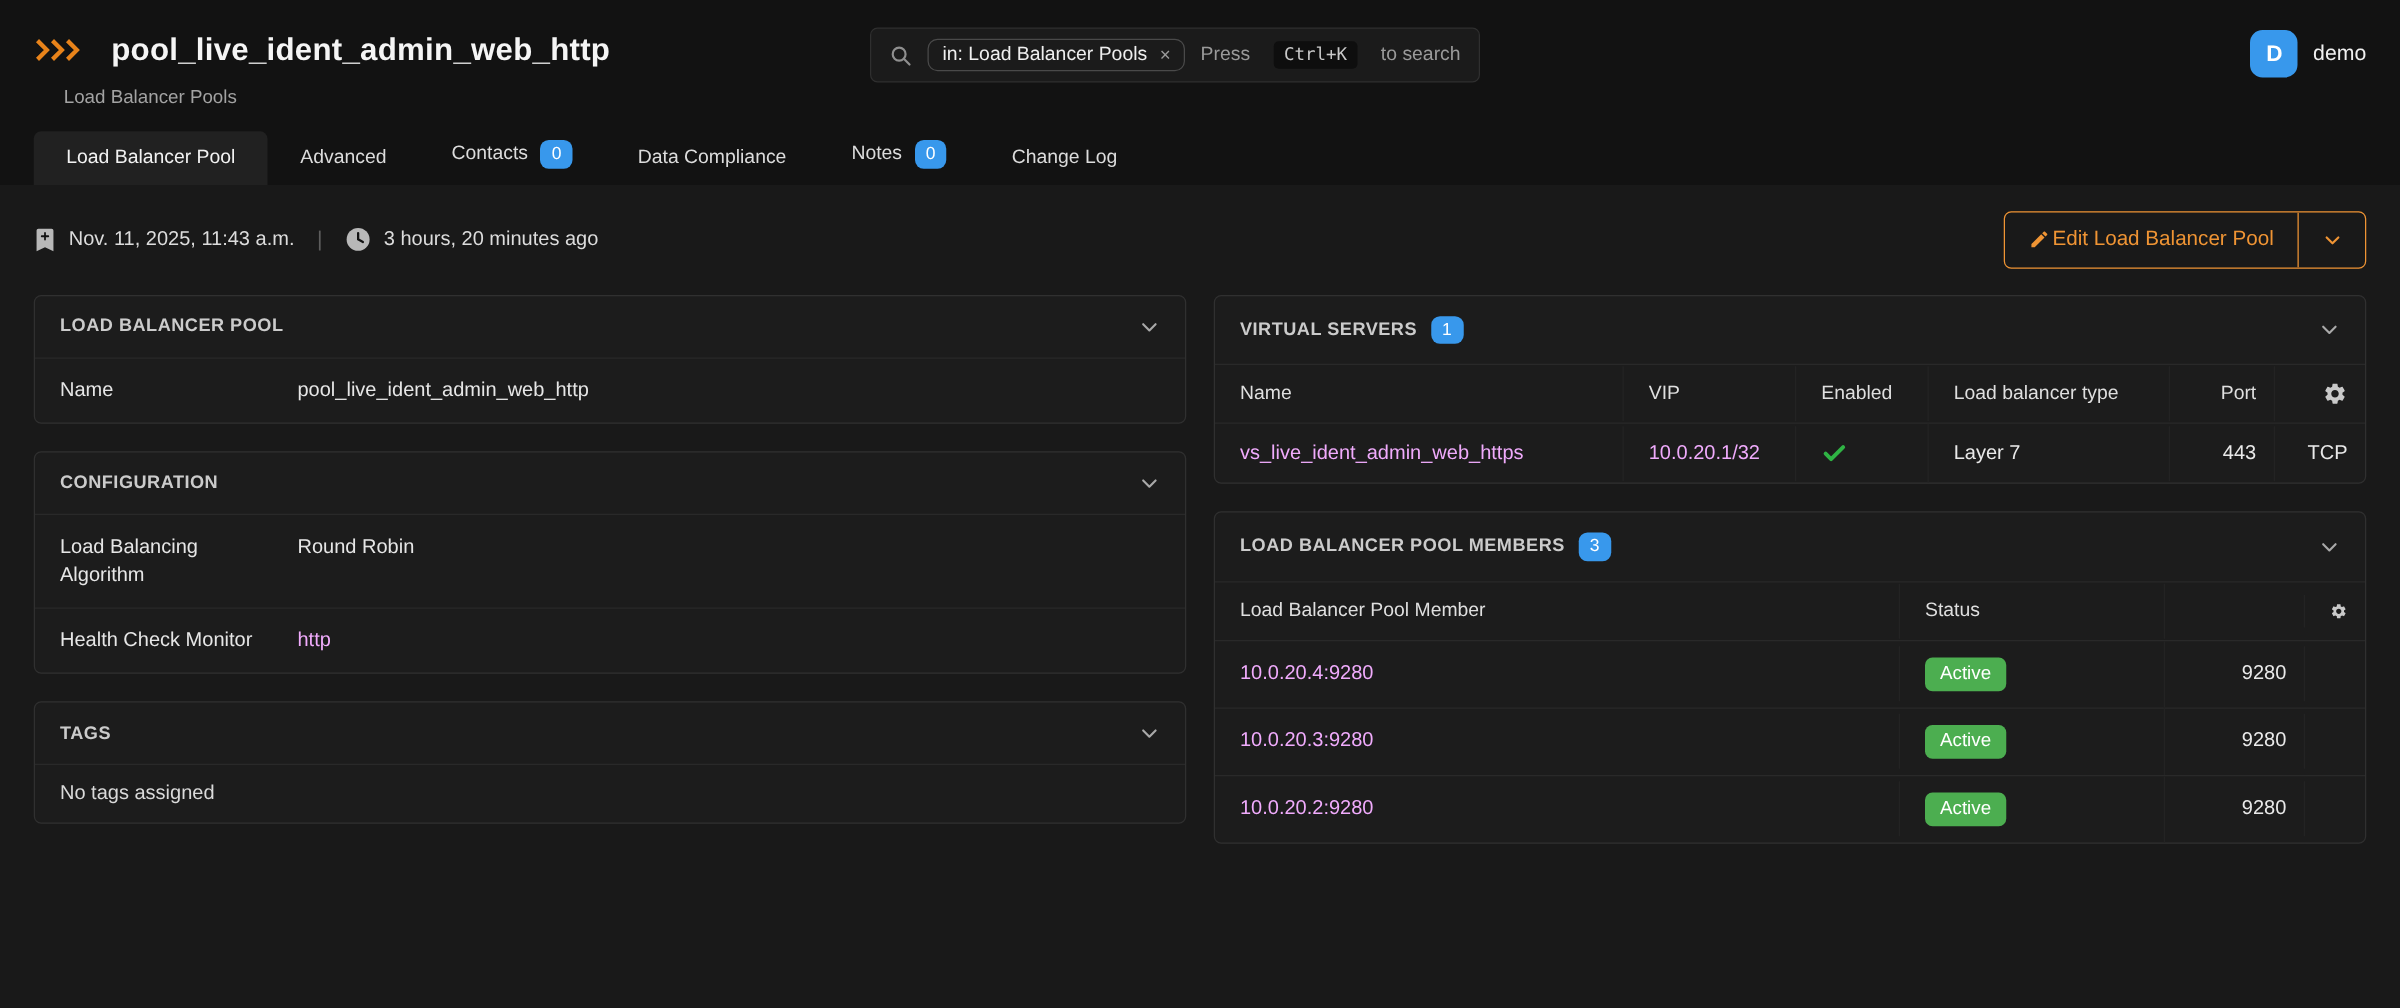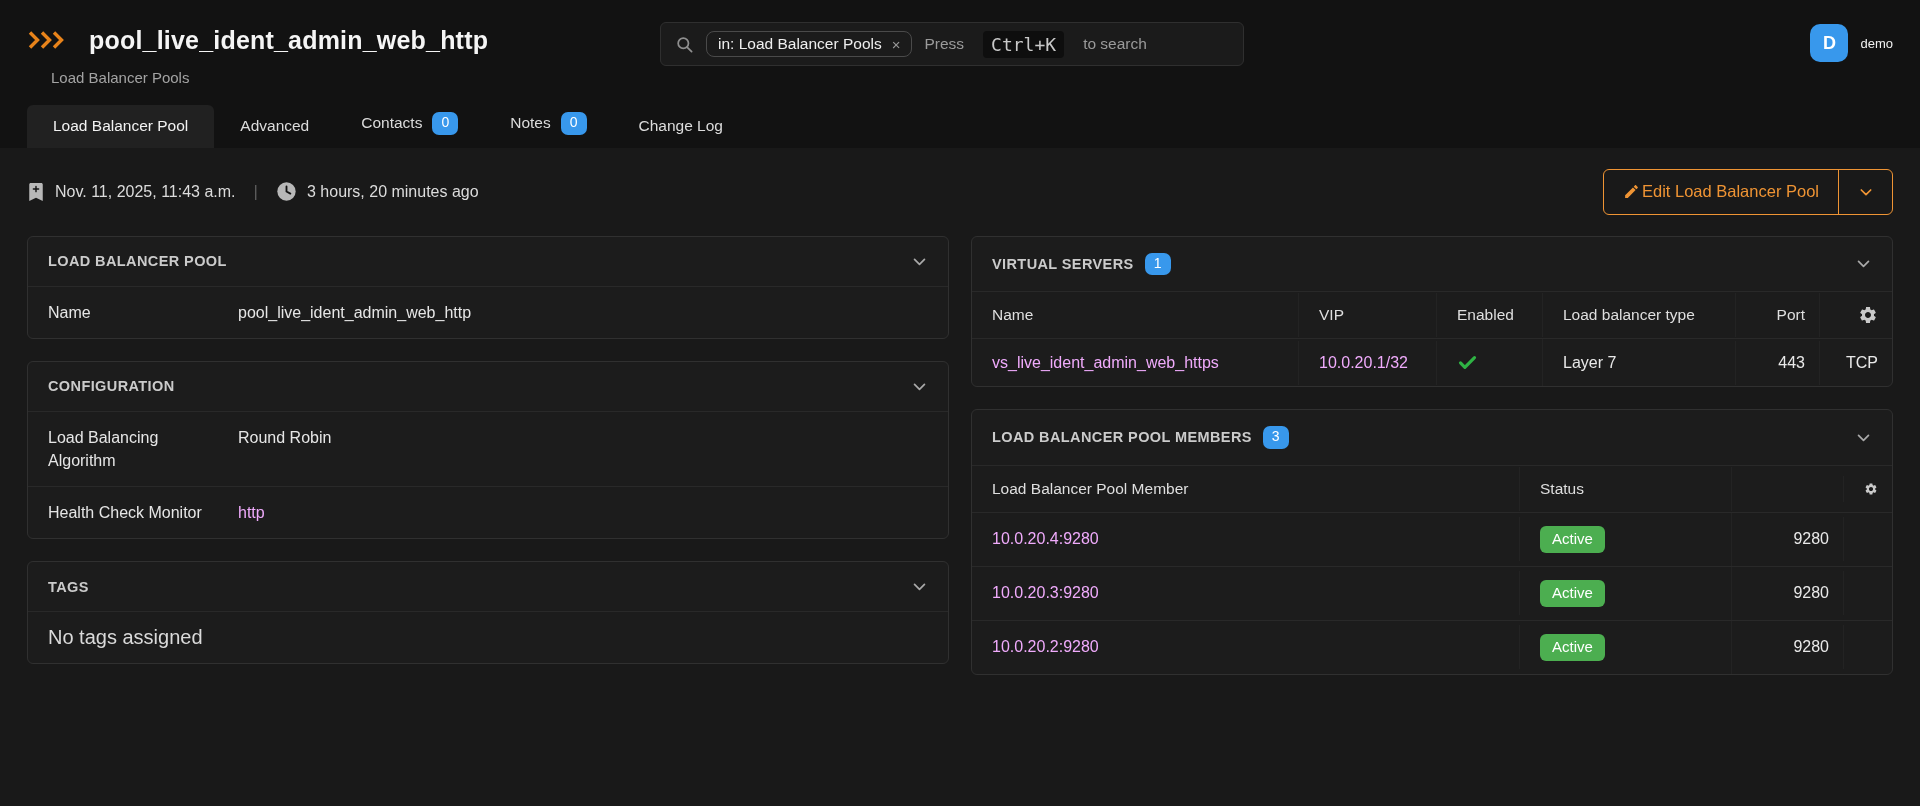--- a/index.html
+++ b/index.html
@@ -10,43 +10,43 @@
     display:flex; flex-direction:column;
   }
   
   .topbar { background:#121212; padding:16px 27px 0; position:relative; flex:0 0 auto; }
   .topbar-row { display:flex; align-items:center; height:48px; }
   .logo-mark { display:flex; align-items:center; margin-right:16px; }
   .page-title { font-size:25px; font-weight:700; color:#f5f5f5; letter-spacing:.2px; }
   .breadcrumb { font-size:15px; color:#a3a3a3; margin-top:5px;margin-left:24px; }
   
   .searchbox {
-    position:absolute; left:660px; top:22px; width:584px; height:44px;
+    position:absolute; left:696px; top:22px; width:488px; height:44px;
     background:#1b1b1b; border:1px solid #2f2f2f; border-radius:6px;
     display:flex; align-items:center; padding:0 14px; gap:12px;
   }
   .search-chip {
     display:inline-flex; align-items:center; gap:10px;
     border:1px solid #4a4a4a; border-radius:8px; padding:3px 11px;
     font-size:15.5px; color:#efefef; white-space:nowrap;
   }
   .search-chip .chip-x { color:#9a9a9a; font-size:15px; cursor:pointer; }
   .search-hint { color:#9a9a9a; font-size:15.5px; display:flex; align-items:center; gap:19px; white-space:nowrap; }
   .kbd {
     font-family:"DejaVu Sans Mono","Liberation Mono",monospace;
-    background:#0e0e0e; border-radius:4px; padding:3px 8px; font-size:18px; color:#c9c9c9;
+    background:#0e0e0e; border-radius:4px; padding:3px 8px; font-size:14px; color:#c9c9c9;
   }
   
   .user-area { position:absolute; right:27px; top:24px; display:flex; align-items:center; gap:12px; }
   .avatar {
     width:38px; height:38px; border-radius:10px; background:#3898ec;
     display:flex; align-items:center; justify-content:center;
     color:#fff; font-weight:700; font-size:18px;
   }
-  .username { font-size:13px; color:#f0f0f0; }
+  .username { font-size:17px; color:#f0f0f0; }
   
   .tabs { display:flex; margin-top:14px; align-items:flex-end; }
   .tab {
     padding:12px 26px 13px; font-size:15.5px; color:#dcdcdc; cursor:pointer;
     display:flex; align-items:center; gap:10px; white-space:nowrap;
   }
   .tab.active { background:#212121; border-radius:6px 6px 0 0; color:#f2f2f2; font-weight:500; }
   .count-badge {
     background:#3898ec; color:#fff; border-radius:7px; padding:1px 9px 2px;
     font-size:14px; font-weight:500; line-height:1.4;
@@ -69,21 +69,21 @@
   .card-header { display:flex; align-items:center; padding:16px 20px; }
   .card-title {
     font-size:14.5px; font-weight:700; letter-spacing:.4px; color:#cbcbcb;
     text-transform:uppercase; display:flex; align-items:center; gap:11px;
   }
   .card-header .chev { margin-left:auto; cursor:pointer; display:flex; }
   
   .attr-row { display:flex; padding:14px 20px; border-top:1px solid #292929; font-size:16px; }
   .attr-label { width:190px; flex:0 0 190px; color:#e6e6e6; line-height:1.45; padding-right:16px; }
   .attr-value { flex:1; color:#e6e6e6; line-height:1.45; }
-  .card-body { padding:14px 20px; font-size:20px; color:#dadada; }
+  .card-body { padding:14px 20px; font-size:16px; color:#dadada; }
   a.lnk { color:#f0abfc; text-decoration:none; cursor:pointer; }
   
   .t-row { display:grid; align-items:center; border-top:1px solid #292929; font-size:16px; }
   .t-row > div { padding:13px 14px 13px 20px; border-right:1px solid #232323; min-height:22px; display:flex; align-items:center; }
   .t-row > div:last-child { border-right:none; }
   .t-head > div { color:#dfdfdf; font-weight:500; font-size:15.5px; }
   .vs-grid { grid-template-columns:327px 138px 106px 193px 1fr 72px; }
   .mem-grid { grid-template-columns:1fr 212px 112px 48px; }
   .cell-r { justify-content:flex-end !important; text-align:right; }
   .status-badge {
@@ -137,20 +137,23 @@
       <span>Load Balancer Pool</span>
     </div>
     <div class="tab">
       <span>Advanced</span>
     </div>
     <div class="tab">
       <span>Contacts</span>
       <span class="count-badge">0</span>
     </div>
     <div class="tab">
+      <span>Data Compliance</span>
+    </div>
+    <div class="tab">
       <span>Notes</span>
       <span class="count-badge">0</span>
     </div>
     <div class="tab">
       <span>Change Log</span>
     </div>
   </div>
 </div>
 
 <div class="content">

